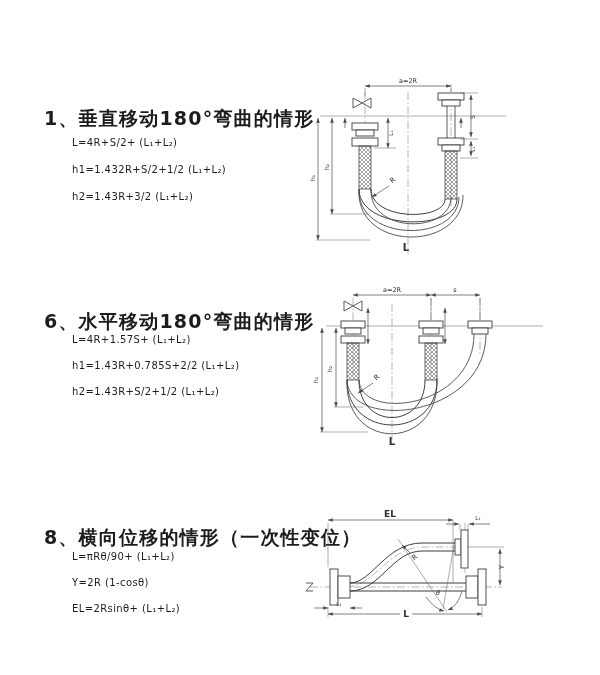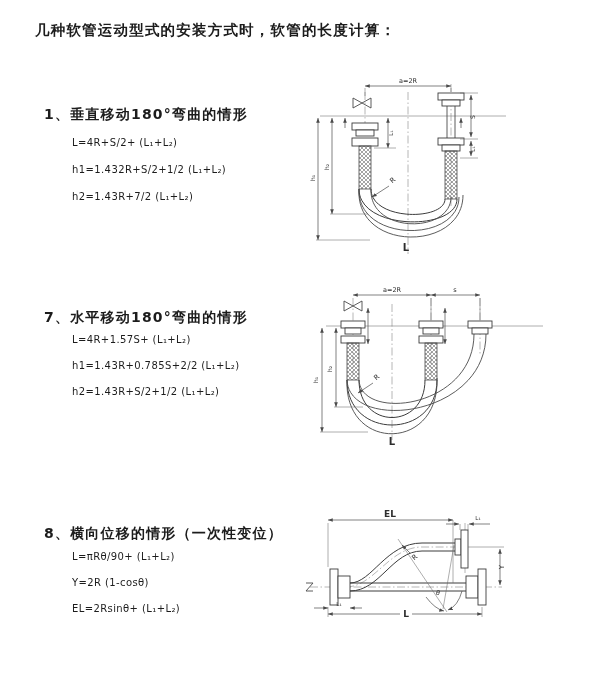--- a/index.html
+++ b/index.html
@@ -4,44 +4,43 @@
 <style>
   html,body{margin:0;padding:0;background:#e9e9e9;}
   .page{
     position:relative;width:600px;height:675px;margin:0 auto;
     background:#ffffff;overflow:hidden;
     font-family:"DejaVu Sans","Liberation Sans",sans-serif;
     color:#1c1c1c;
   }
   .abs{position:absolute;white-space:nowrap;}
   .title{font-size:14.5px;font-weight:600;letter-spacing:1.2px;}
-  .heading{font-size:14px;font-weight:600;letter-spacing:1.2px;}
+  .heading{font-size:19px;font-weight:600;letter-spacing:1.2px;}
   .formula{font-size:10px;font-weight:500;letter-spacing:.4px;}
   svg{position:absolute;overflow:visible;}
   svg text{fill:#2d2d2d;font-family:"DejaVu Sans","Liberation Sans",sans-serif;}
   .hose{stroke:#3c3c3c;stroke-width:1;fill:none;}
   .hose2{stroke:#4a4a4a;stroke-width:.9;fill:none;}
   .flg{stroke:#3c3c3c;stroke-width:.9;fill:#ffffff;}
   .dim{stroke:#4a4a4a;stroke-width:.7;fill:none;}
   .ext{stroke:#6a6a6a;stroke-width:.55;fill:none;}
   .cl{stroke:#7a7a7a;stroke-width:.55;fill:none;stroke-dasharray:8 2.5 1.5 2.5;}
   .braid{stroke:#4a4a4a;stroke-width:.8;}
 </style>
 </head>
 <body>
 
 <div class="page">
 
-  <div class="abs title" style="left:35px;top:21px;">几种软管运动型式的安装方式时，软管的长度计算：</div>
 
   <div>
     <div class="abs heading" style="left:44px;top:106px;">1、垂直移动180°弯曲的情形</div>
     <div class="abs formula" style="left:72px;top:137px;">L=4R+S/2+ (L₁+L₂)</div>
     <div class="abs formula" style="left:72px;top:164px;">h1=1.432R+S/2+1/2 (L₁+L₂)</div>
-    <div class="abs formula" style="left:72px;top:191px;">h2=1.43R+7/2 (L₁+L₂)</div>
+    <div class="abs formula" style="left:72px;top:191px;">h2=1.43R+3/2 (L₁+L₂)</div>
   </div>
 
   <svg style="left:308px;top:66px;" width="240" height="192" viewBox="0 0 240 192">
     <defs>
       <marker id="ar1" viewBox="0 0 10 10" refX="9" refY="5" markerWidth="7.5" markerHeight="7.5" orient="auto-start-reverse">
         <path d="M0,1.5 L9,5 L0,8.5 z" fill="#4a4a4a"></path>
       </marker>
       <pattern id="br1" width="4" height="4" patternUnits="userSpaceOnUse">
         <path d="M0,4 L4,0 M0,0 L4,4" stroke="#5a5a5a" stroke-width=".55"></path>
       </pattern>
@@ -115,21 +114,21 @@
       <line class="dim" x1="153" y1="62" x2="153" y2="52" marker-end="url(#ar1)"></line>
 
       <line class="dim" x1="81" y1="120" x2="64" y2="131" marker-end="url(#ar1)"></line>
       <text x="86" y="116" font-size="7" text-anchor="middle" transform="rotate(-40 86 116)">R</text>
 
       <text x="98" y="185" font-size="10" font-weight="600" text-anchor="middle">L</text>
     </g>
   </svg>
 
   <div>
-    <div class="abs heading" style="left:44px;top:309px;">7、水平移动180°弯曲的情形</div>
+    <div class="abs heading" style="left:44px;top:309px;">6、水平移动180°弯曲的情形</div>
     <div class="abs formula" style="left:72px;top:334px;">L=4R+1.57S+ (L₁+L₂)</div>
     <div class="abs formula" style="left:72px;top:360px;">h1=1.43R+0.785S+2/2 (L₁+L₂)</div>
     <div class="abs formula" style="left:72px;top:386px;">h2=1.43R+S/2+1/2 (L₁+L₂)</div>
   </div>
 
   <svg style="left:308px;top:280px;" width="255" height="170" viewBox="0 0 255 170">
     <defs>
       <marker id="ar2" viewBox="0 0 10 10" refX="9" refY="5" markerWidth="7.5" markerHeight="7.5" orient="auto-start-reverse">
         <path d="M0,1.5 L9,5 L0,8.5 z" fill="#4a4a4a"></path>
       </marker>

